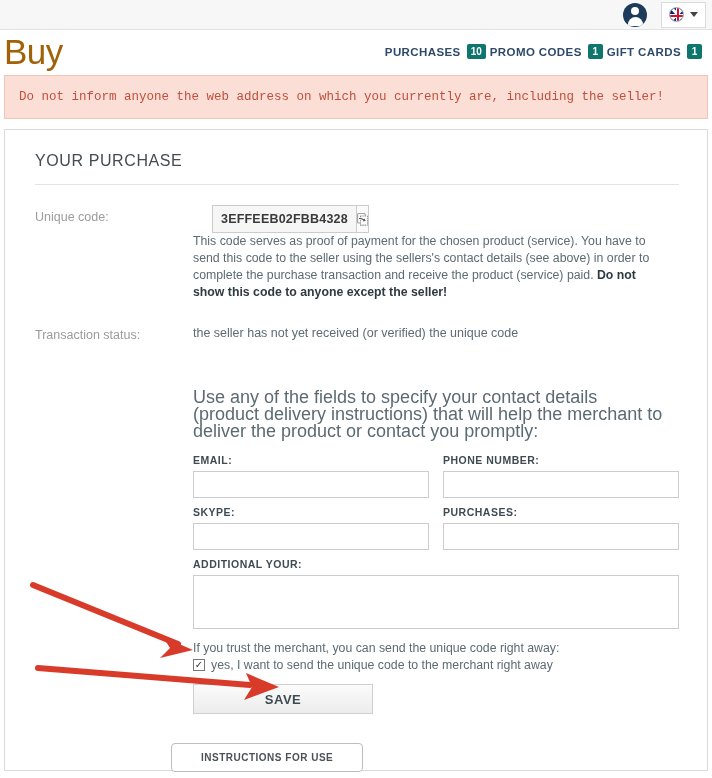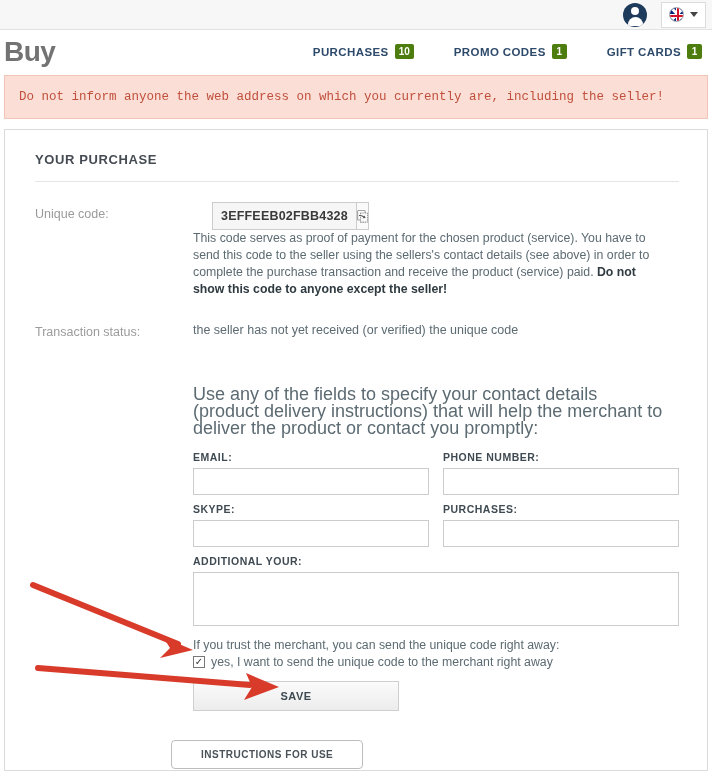--- a/index.html
+++ b/index.html
@@ -62,31 +62,31 @@
   .chev { width:0;height:0;border-left:4px solid transparent;border-right:4px solid transparent;border-top:5px solid #444; }
 
   
   .titlerow {
     height: 43px;
     display:flex; align-items:center; justify-content:space-between;
     padding: 0 10px 0 4px;
     background:#fff;
   }
   .brand {
-    font-size: 28px; font-weight: 700; color:#737373;
+    font-size: 35px; font-weight: 400; color:#a16207;
     letter-spacing: -0.5px; line-height:1;
   }
-  .nav { display:flex; align-items:center; gap:40px; }
+  .nav { display:flex; align-items:center; gap:4px; }
   .nav-item { display:flex; align-items:center; gap:6px; cursor:pointer; }
   .nav-label {
     font-size: 11.5px; font-weight:700; color:#2e4a6b;
     letter-spacing: .4px;
   }
   .badge {
-    background:#4d7c0f; color:#fff; font-size:10px; font-weight:700;
+    background:#0f766e; color:#fff; font-size:10px; font-weight:700;
     border-radius:2px; padding:1px 4px; min-width:15px; text-align:center;
     line-height:13px;
   }
 
   
   .alert {
     margin: 2px 4px 0 4px;
     background:#fbded6;
     border:1px solid #f2c3b7;
     height: 44px;
@@ -98,21 +98,21 @@
 
   
   .card {
     margin: 10px 4px 0 4px;
     border:1px solid #dadada;
     background:#fff;
     height: 642px;
     padding: 22px 28px 0 30px;
   }
   .card-title {
-    font-size: 13px; font-weight:700; color:#444b52;
+    font-size: 16px; font-weight:400; color:#444b52;
     letter-spacing:.6px; margin-bottom: 14px;
   }
   .hr { height:1px; background:#e4e4e4; margin: 0 0 20px 0; }
 
   .row { display:flex; }
   .lab-col { width: 158px; flex:0 0 158px; padding-top: 4px; }
   .lab {
     font-size: 12.5px; color:#9b9b9b; line-height:16px;
   }
   .val-col { flex:1; }
@@ -171,24 +171,24 @@
   .chkbox {
     width:12px; height:12px; border:1px solid #777; background:#fff;
     display:flex; align-items:center; justify-content:center;
     font-size:10px; color:#333; line-height:1;
     flex:0 0 12px; cursor:pointer;
   }
   .chk-label { font-size:12.3px; color:#5c6b72; }
 
   .save-btn {
     margin-top:12px;
-    width: 206px; height: 30px;
+    width: 180px; height: 30px;
     border:1px solid #cfcfcf;
     background: linear-gradient(to bottom, #fbfbfb 0%, #ececec 100%);
-    font-size:11px; font-weight:700; color:#3e4a52; letter-spacing:.5px;
+    font-size:13px; font-weight:700; color:#3e4a52; letter-spacing:.5px;
     cursor:pointer;
     font-family:"Liberation Sans", sans-serif;
   }
 
   .instr-btn {
     margin-top: 29px;
     display:inline-block;
     border:1px solid #bdbdbd; border-radius:4px;
     background:#fff;
     padding: 8px 29px;

